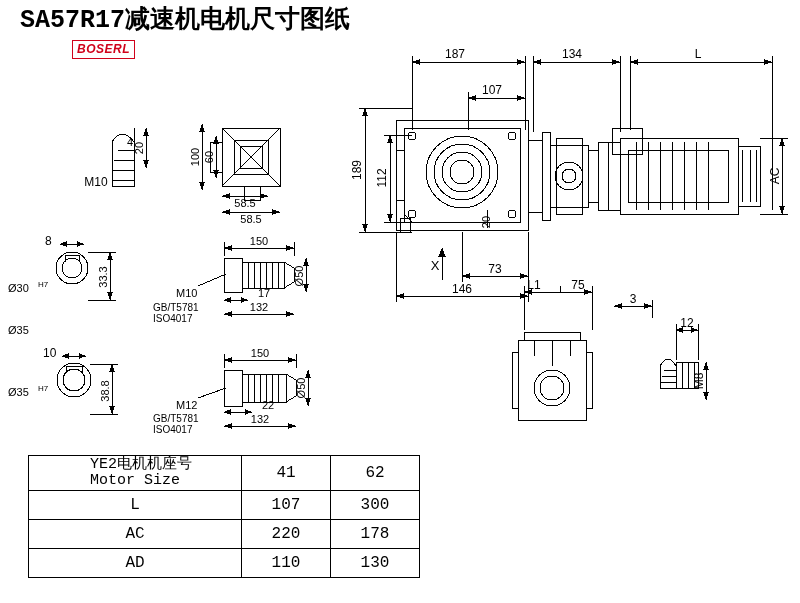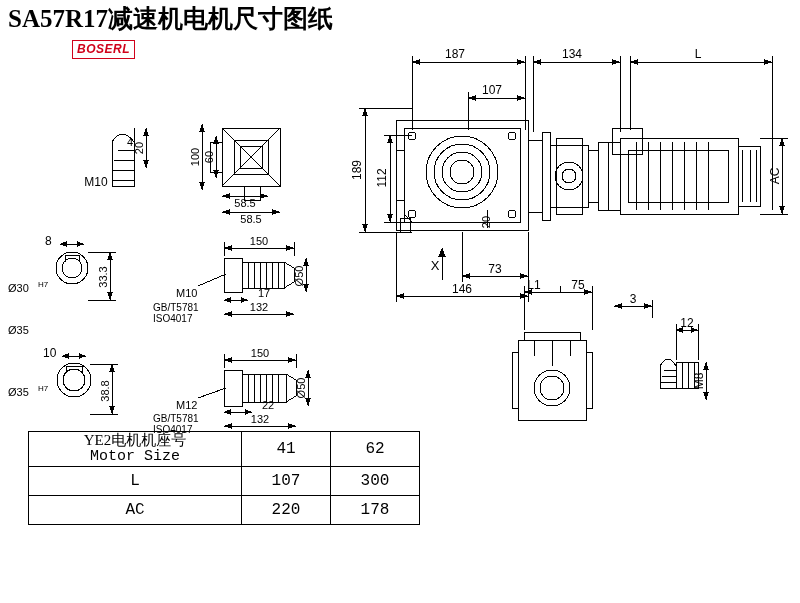--- a/index.html
+++ b/index.html
@@ -46,42 +46,42 @@
     position: absolute;
     left: 0;
     top: 0;
     width: 800px;
     height: 603px;
   }
   
   #spec-table {
     position: absolute;
     left: 28px;
-    top: 431px;
+    top: 455px;
     border-collapse: collapse;
     font-family: "Liberation Mono", monospace;
     font-size: 16px;
   }
   #spec-table td {
     border: 1px solid #000;
     text-align: center;
     padding: 2px 4px;
     height: 24px;
   }
   #spec-table td.hdr-label {
     width: 204px;
     text-align: center;
     line-height: 1.05;
     font-size: 15px;
     padding: 1px 4px;
   }
   #spec-table td.col {
     width: 80px;
   }
-  .cn { font-family: Liberation Serif, serif; }
+  .cn { font-family: Liberation Mono, monospace; margin-left: 12px; }
 </style>
 </head>
 <body>
 
 <div class="page">
 
   <div id="title" class="cn">SA57R17减速机电机尺寸图纸</div>
   <div id="logo">BOSERL</div>
 
   <svg class="draw" viewBox="0 0 800 603">
@@ -430,16 +430,21 @@
     <tr>
       <td>L</td>
       <td>107</td>
       <td>300</td>
     </tr>
     <tr>
       <td>AC</td>
       <td>220</td>
       <td>178</td>
     </tr>
+    <tr>
+      <td>AD</td>
+      <td>110</td>
+      <td>130</td>
+    </tr>
   </tbody>
     </table>
 
 </div>
 
 </body></html>

